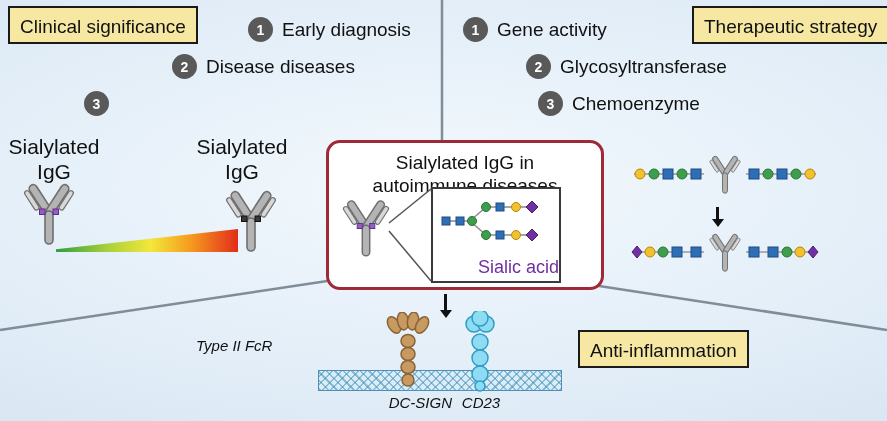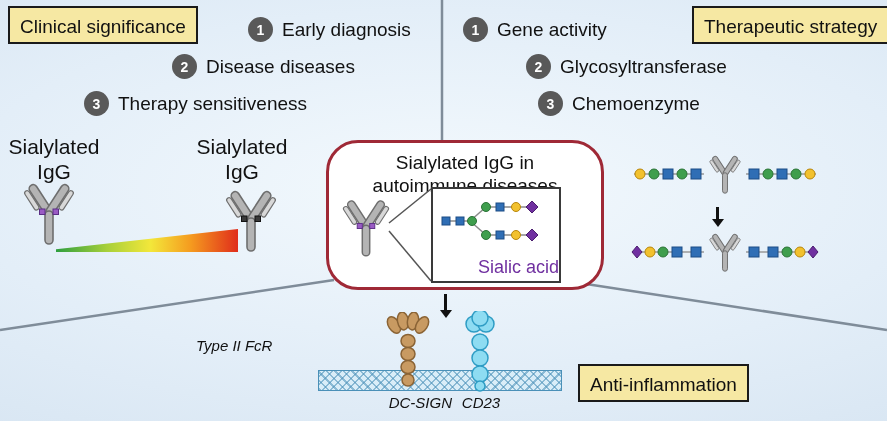--- a/index.html
+++ b/index.html
@@ -8,42 +8,42 @@
     font-family:"Liberation Sans", sans-serif;color:#111;
     background:radial-gradient(ellipse 120% 95% at 50% 45%, #f3f9fd 0%, #e3eef8 45%, #cfdfee 100%);
   }
   .dividers{position:absolute;left:0;top:0;pointer-events:none;}
   .tag-box{
     position:absolute;background:#f6e8a3;border:2px solid #1a1a1a;
     padding:8px 10px 4px 10px;font-size:19px;white-space:nowrap;
   }
   #tag-clinical{left:8px;top:6px;}
   #tag-therapeutic{left:692px;top:6px;}
-  #tag-anti{left:578px;top:330px;margin-top:34px;}
+  #tag-anti{left:578px;top:330px;}
   .num-item{position:absolute;display:flex;align-items:center;gap:9px;font-size:19px;white-space:nowrap;}
   .num-circle{
     width:25px;height:25px;border-radius:50%;background:#595959;color:#fff;
     display:flex;align-items:center;justify-content:center;font-size:14px;font-weight:bold;flex:0 0 25px;
   }
   #c1{left:248px;top:17px;} #c2{left:172px;top:54px;} #c3{left:84px;top:91px;}
   #t1{left:463px;top:17px;} #t2{left:526px;top:54px;} #t3{left:538px;top:91px;}
   .side-label{position:absolute;text-align:center;font-size:21px;line-height:1.18;}
   #lbl-sialylated{left:8px;top:135px;width:92px;}
   #lbl-asialylated{left:183px;top:135px;width:118px;}
   .igg{position:absolute;}
   #igg-sialylated{left:22px;top:183px;}
   #igg-asialylated{left:224px;top:190px;}
   .gradient-tri{
     position:absolute;left:56px;top:229px;width:182px;height:23px;
     background:linear-gradient(to right,#2e9e3f 0%,#a8d03a 28%,#f3e73a 52%,#f59b1f 74%,#e02d1b 100%);
     clip-path:polygon(0 88%,100% 0,100% 100%,0 100%);
   }
   .card{
     position:absolute;left:326px;top:140px;width:278px;height:150px;box-sizing:border-box;
-    background:#ffffff;border:3px solid #9f2936;border-radius:32px;padding-left:32px;
+    background:#ffffff;border:3px solid #9f2936;border-radius:14px;padding-left:32px;
   }
   .card-title{position:absolute;top:8px;left:0;right:0;padding:0 14px;text-align:center;font-size:19px;line-height:1.22;}
   .card-igg{left:12px;top:56px;}
   .card-wedge{position:absolute;left:56px;top:42px;pointer-events:none;}
   .callout{
     position:absolute;left:102px;top:44px;width:130px;height:96px;box-sizing:border-box;
     background:#ffffff;border:2px solid #3a3a3a;
   }
   .glycan-tree{display:block;margin:4px auto 0 auto;}
   .sialic-label{position:absolute;bottom:3px;left:0;width:100%;text-align:right;font-size:18px;color:#7030a0;}
@@ -107,21 +107,20 @@
   <div class="num-item" id="c1">
     <span class="num-circle">1</span>
     <span>Early diagnosis</span>
   </div>
   <div class="num-item" id="c2">
     <span class="num-circle">2</span>
     <span>Disease diseases</span>
   </div>
   <div class="num-item" id="c3">
     <span class="num-circle">3</span>
-    <span>Therapy sensitiveness</span>
   </div>
 
   <div class="num-item" id="t1">
     <span class="num-circle">1</span>
     <span>Gene activity</span>
   </div>
   <div class="num-item" id="t2">
     <span class="num-circle">2</span>
     <span>Glycosyltransferase</span>
   </div>

